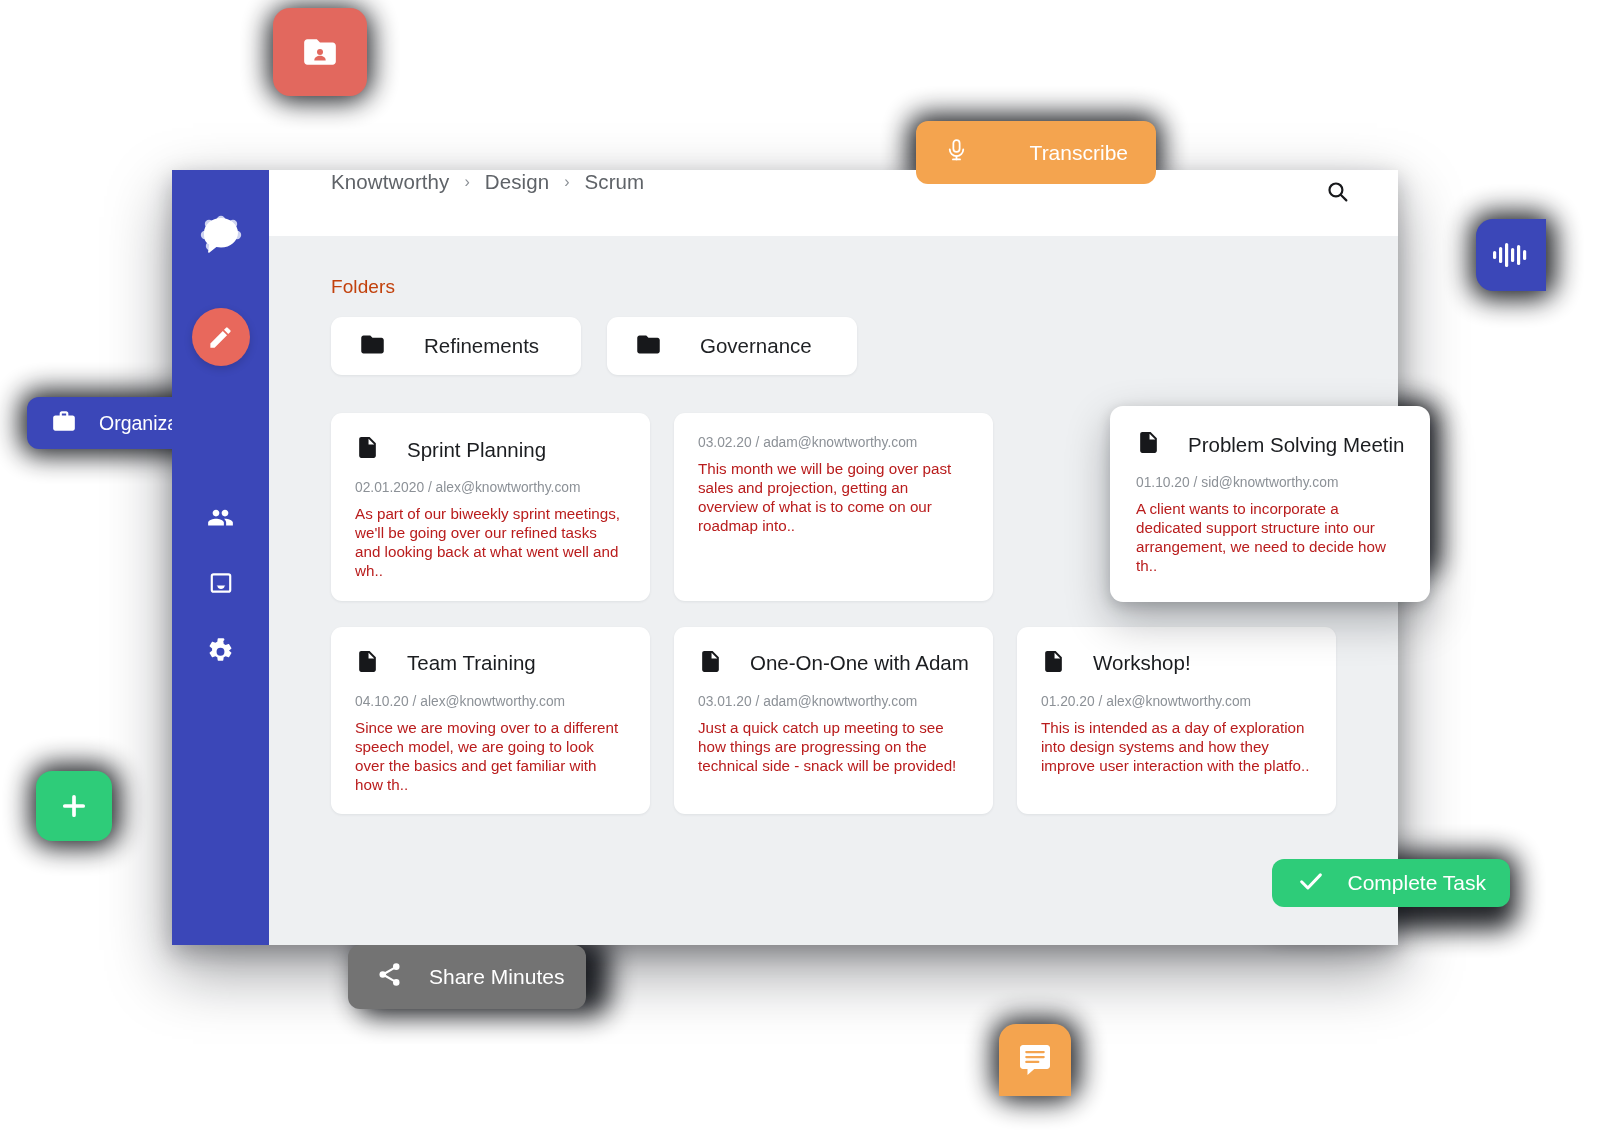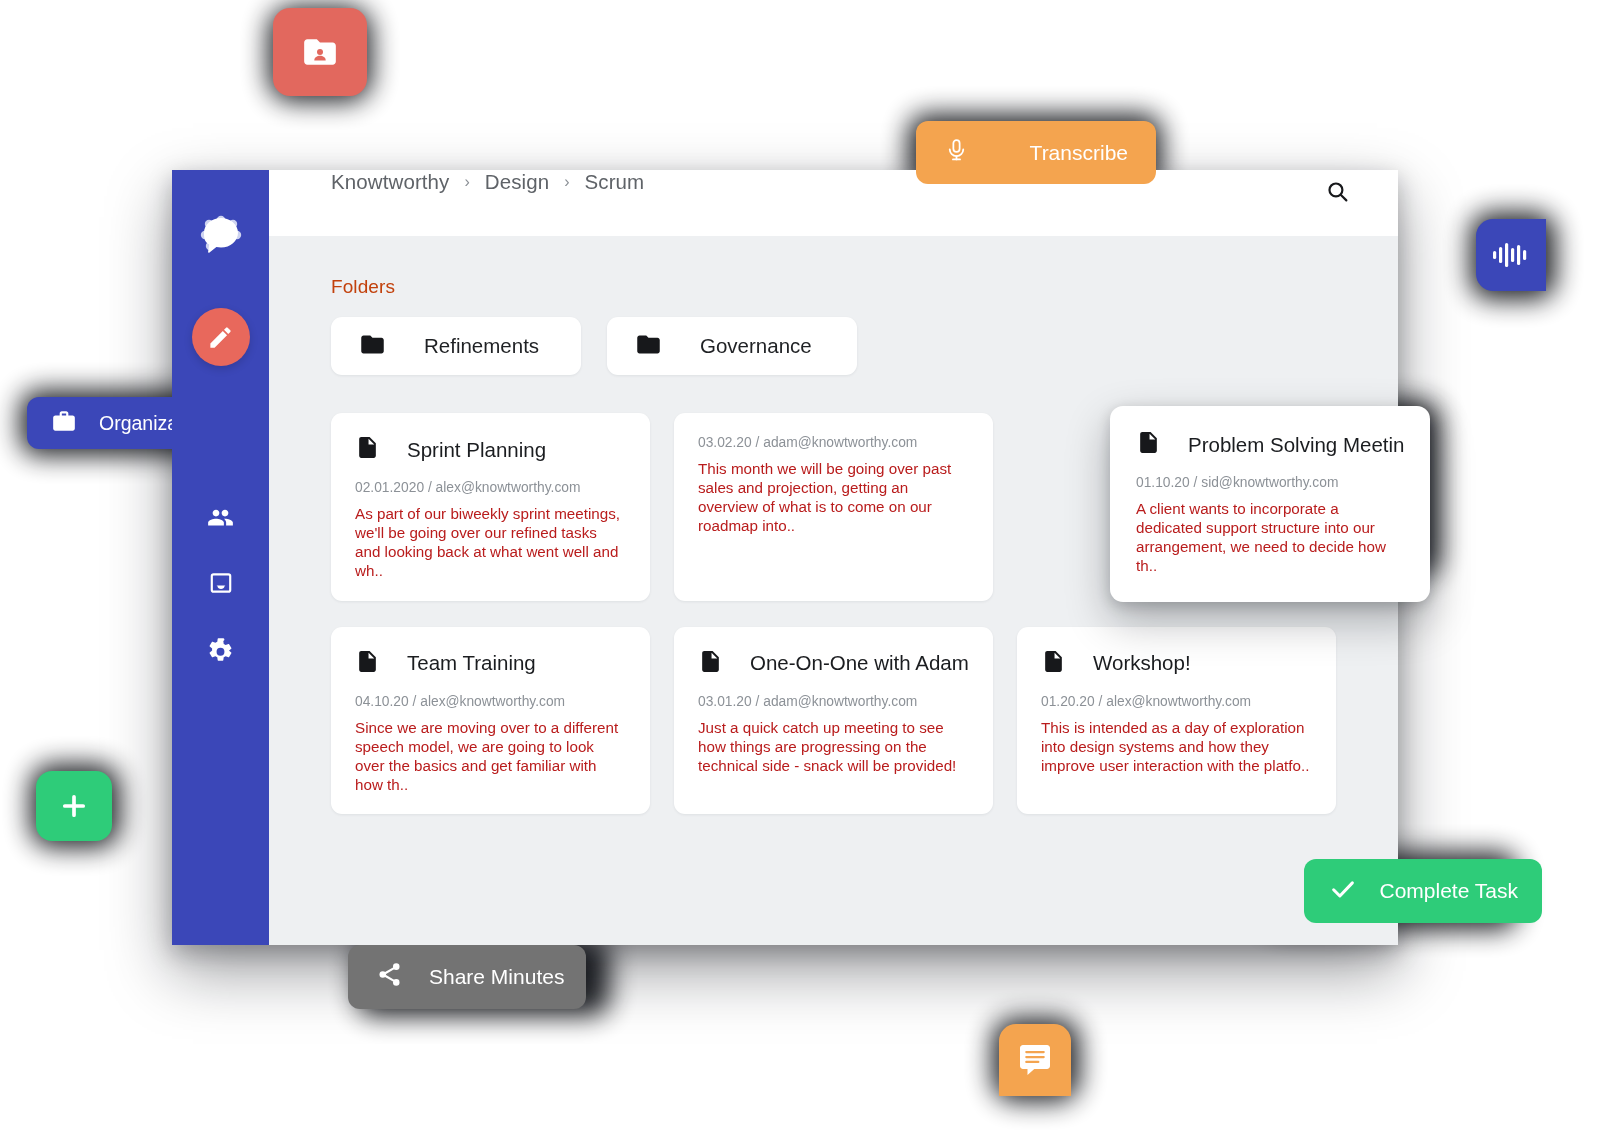--- a/index.html
+++ b/index.html
@@ -178,21 +178,21 @@
   #btn-transcribe { left: 916px; top: 121px; width: 240px; height: 63px; background:#f4a44f; padding: 0 28px; gap: 26px; }
   #tile-waveform  { left: 1476px; top: 219px; width: 70px; height: 72px; background:#3b47b8; border-radius: 17px 0 0 17px; }
   #badge-organization { left: 27px; top: 397px; width: 205px; height: 52px; background:#3b47b8; padding: 0 24px; gap: 22px; font-size: 19.5px; }
   #card-problem {
     left: 1110px; top: 406px; width: 320px;
     background: #ffffff; border-radius: 13px;
     padding: 24px 26px 26px 26px;
     box-shadow: 0 18px 44px rgba(8,10,18,0.30), 0 4px 14px rgba(8,10,18,0.18);
   }
   #tile-add { left: 36px; top: 771px; width: 76px; height: 70px; background:#2ecc79; border-radius: 16px; }
-  #btn-complete-task { left: 1272px; top: 859px; width: 238px; height: 64px; background:#2ecc79; padding: 0 24px; gap: 20px; margin-left: 32px; }
+  #btn-complete-task { left: 1272px; top: 859px; width: 238px; height: 48px; background:#2ecc79; padding: 0 24px; gap: 20px; }
   #btn-share-minutes { left: 348px; top: 945px; width: 238px; height: 64px; background:#737373; padding: 0 28px; gap: 26px; }
   #tile-chat { left: 999px; top: 1024px; width: 72px; height: 72px; background:#f4a44f; border-radius: 17px 17px 0 0; }
 
   
   .halo {
     position: absolute;
     background: #111317;
     filter: blur(13px);
     opacity: .93;
     border-radius: 22px;

